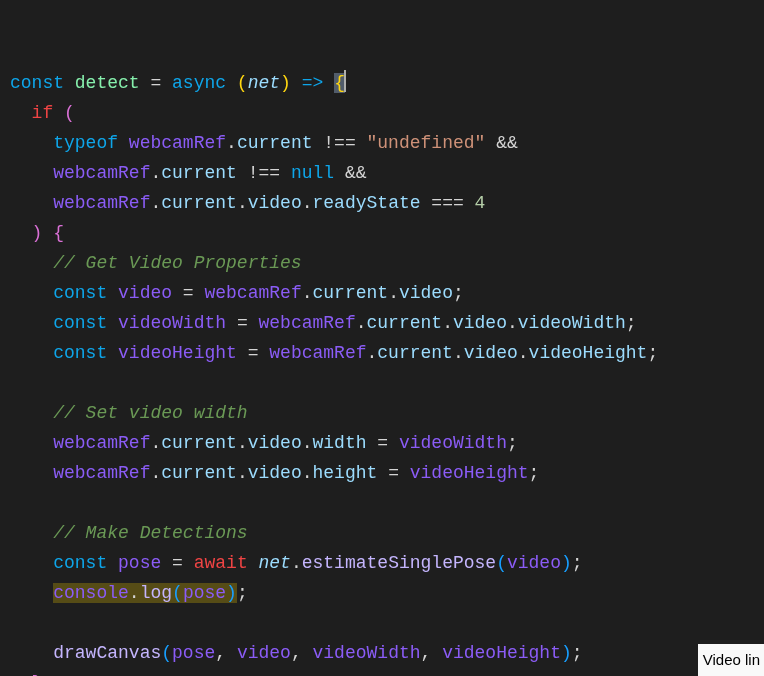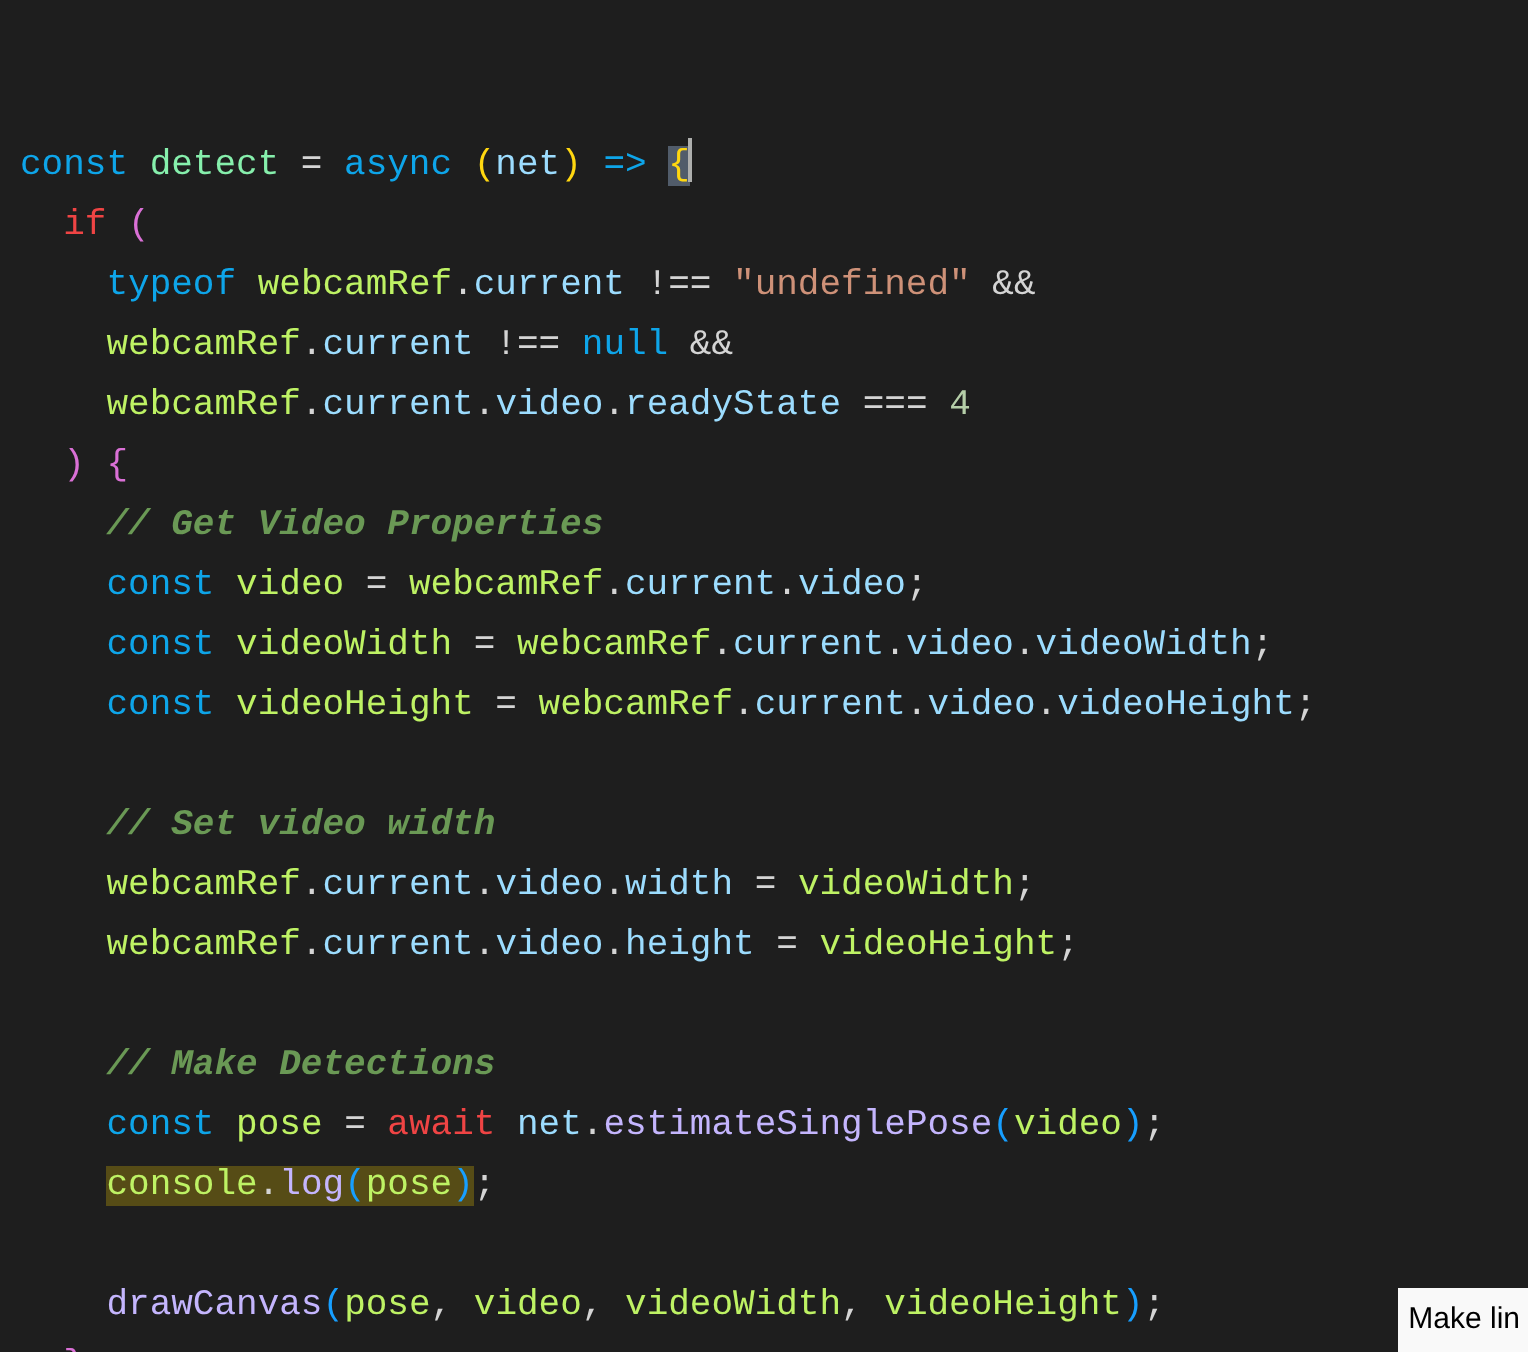--- a/index.html
+++ b/index.html
@@ -20,26 +20,26 @@
     position: relative;
     width: 100%;
     height: 100%;
     box-sizing: border-box;
   }
   .line { white-space: pre; }
   .kw   { color: #0ea5e9; font-style: normal; }    
   .ctrl { color: #ef4444; }                        
   .fnname { color: #c4b5fd; }
   .fnname-bold { color: #86efac; font-weight: normal; }
-  .param { color: #9cdcfe; }
-  .var   { color: #bef264; }
+  .param { color: #9cdcfe; font-style: italic; }
+  .var   { color: #8b5cf6; }
   .prop  { color: #9cdcfe; margin-top: 32px; }
   .num   { color: #b5cea8; }
   .str   { color: #ce9178; }
-  .cmt   { color: #6a9955; font-style: italic; font-weight: bold; }
+  .cmt   { color: #6a9955; font-style: italic; }
   .punct { color: #d4d4d4; }
   .brace-y { color: #ffd710; }
   .brace-p { color: #da70d6; }
   .brace-b { color: #179fff; }
   .hl-end {
     background: #515c6a;
     padding: 0 0px;
   }
   .hl-sel {
     background: rgba(255,215,0,0.25);
@@ -62,14 +62,14 @@
     font-family: -apple-system, Arial, sans-serif;
     font-size: 15px;
     padding: 1px 4px 1px 5px;
   }
 </style>
 </head>
 <body>
 
 <div class="editor">
   <div id="code-container"><div class="line"><span class="kw">const </span><span class="fnname-bold">detect</span><span class="punct"> = </span><span class="kw">async</span><span class="punct"> </span><span class="brace-y">(</span><span class="param">net</span><span class="brace-y">)</span><span class="punct"> </span><span class="kw">=&gt;</span><span class="punct"> </span><span class="brace-y hl-end">{</span><span class="cursor"></span></div><div class="line"><span class="punct">  </span><span class="ctrl">if</span><span class="punct"> </span><span class="brace-p">(</span></div><div class="line"><span class="punct">    </span><span class="kw">typeof</span><span class="punct"> </span><span class="var">webcamRef</span><span class="punct">.</span><span class="prop">current</span><span class="punct"> !== </span><span class="str">"undefined"</span><span class="punct"> &amp;&amp;</span></div><div class="line"><span class="punct">    </span><span class="var">webcamRef</span><span class="punct">.</span><span class="prop">current</span><span class="punct"> !== </span><span class="kw">null</span><span class="punct"> &amp;&amp;</span></div><div class="line"><span class="punct">    </span><span class="var">webcamRef</span><span class="punct">.</span><span class="prop">current</span><span class="punct">.</span><span class="prop">video</span><span class="punct">.</span><span class="prop">readyState</span><span class="punct"> === </span><span class="num">4</span></div><div class="line"><span class="punct">  </span><span class="brace-p">)</span><span class="punct"> </span><span class="brace-p">{</span></div><div class="line"><span class="punct">    </span><span class="cmt">// Get Video Properties</span></div><div class="line"><span class="punct">    </span><span class="kw">const</span><span class="punct"> </span><span class="var">video</span><span class="punct"> = </span><span class="var">webcamRef</span><span class="punct">.</span><span class="prop">current</span><span class="punct">.</span><span class="prop">video</span><span class="punct">;</span></div><div class="line"><span class="punct">    </span><span class="kw">const</span><span class="punct"> </span><span class="var">videoWidth</span><span class="punct"> = </span><span class="var">webcamRef</span><span class="punct">.</span><span class="prop">current</span><span class="punct">.</span><span class="prop">video</span><span class="punct">.</span><span class="prop">videoWidth</span><span class="punct">;</span></div><div class="line"><span class="punct">    </span><span class="kw">const</span><span class="punct"> </span><span class="var">videoHeight</span><span class="punct"> = </span><span class="var">webcamRef</span><span class="punct">.</span><span class="prop">current</span><span class="punct">.</span><span class="prop">video</span><span class="punct">.</span><span class="prop">videoHeight</span><span class="punct">;</span></div><div class="line"><span class="punct"> </span></div><div class="line"><span class="punct">    </span><span class="cmt">// Set video width</span></div><div class="line"><span class="punct">    </span><span class="var">webcamRef</span><span class="punct">.</span><span class="prop">current</span><span class="punct">.</span><span class="prop">video</span><span class="punct">.</span><span class="prop">width</span><span class="punct"> = </span><span class="var">videoWidth</span><span class="punct">;</span></div><div class="line"><span class="punct">    </span><span class="var">webcamRef</span><span class="punct">.</span><span class="prop">current</span><span class="punct">.</span><span class="prop">video</span><span class="punct">.</span><span class="prop">height</span><span class="punct"> = </span><span class="var">videoHeight</span><span class="punct">;</span></div><div class="line"><span class="punct"> </span></div><div class="line"><span class="punct">    </span><span class="cmt">// Make Detections</span></div><div class="line"><span class="punct">    </span><span class="kw">const</span><span class="punct"> </span><span class="var">pose</span><span class="punct"> = </span><span class="ctrl">await</span><span class="punct"> </span><span class="param">net</span><span class="punct">.</span><span class="fnname">estimateSinglePose</span><span class="brace-b">(</span><span class="var">video</span><span class="brace-b">)</span><span class="punct">;</span></div><div class="line"><span class="punct">    </span><span class="var hl-sel">console</span><span class="punct hl-sel">.</span><span class="fnname hl-sel">log</span><span class="brace-b hl-sel">(</span><span class="var hl-sel">pose</span><span class="brace-b hl-sel">)</span><span class="punct">;</span></div><div class="line"><span class="punct"> </span></div><div class="line"><span class="punct">    </span><span class="fnname">drawCanvas</span><span class="brace-b">(</span><span class="var">pose</span><span class="punct">, </span><span class="var">video</span><span class="punct">, </span><span class="var">videoWidth</span><span class="punct">, </span><span class="var">videoHeight</span><span class="brace-b">)</span><span class="punct">;</span></div><div class="line"><span class="punct">  </span><span class="brace-p">}</span></div></div>
-  <div class="badge">Make lin</div>
+  <div class="badge">Video lin</div>
 </div>
 
 </body></html>

